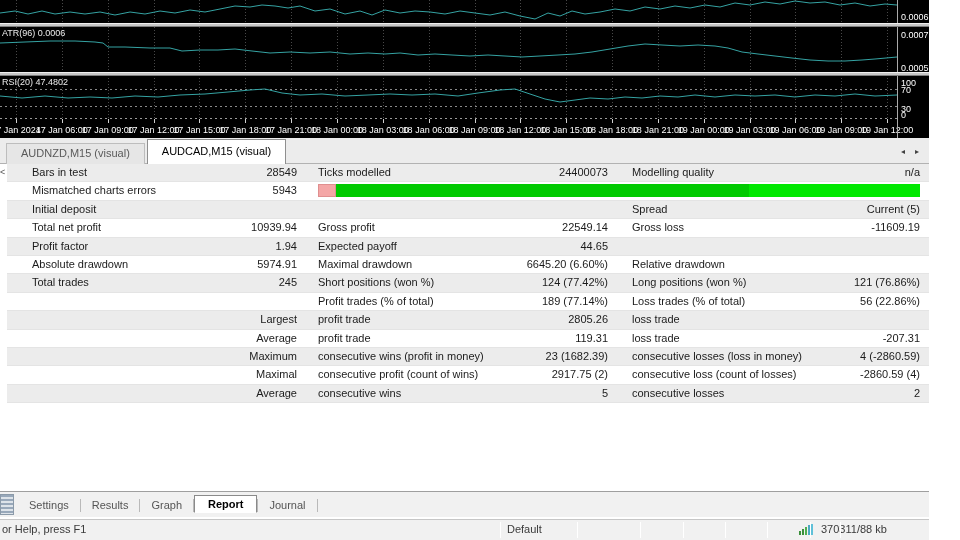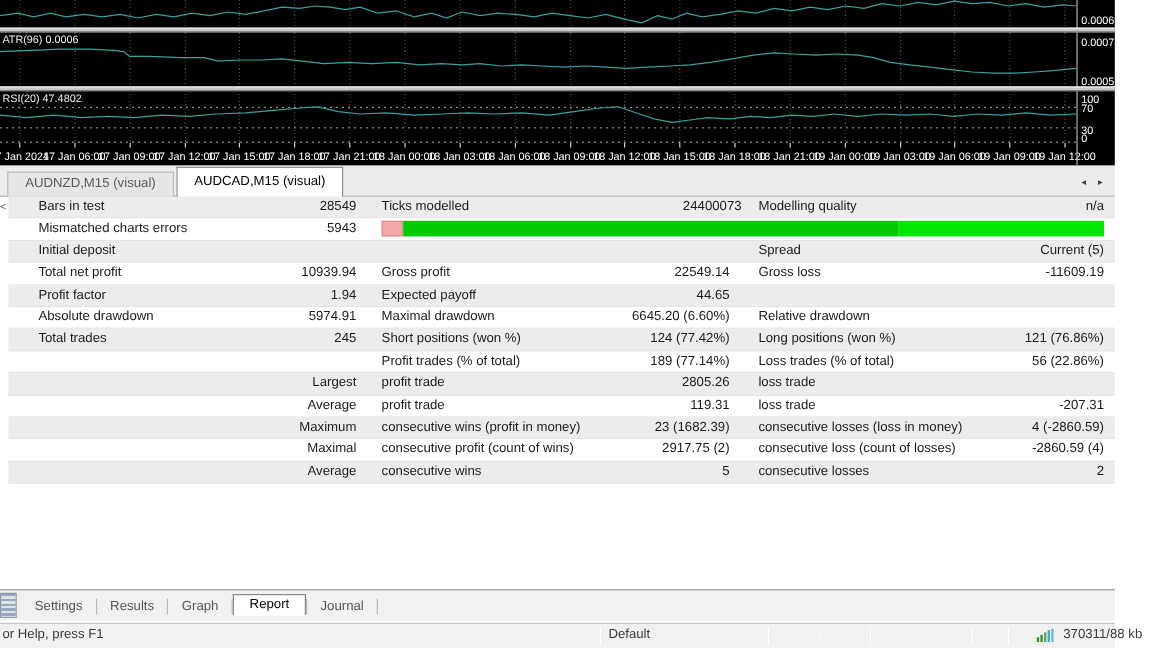--- a/index.html
+++ b/index.html
@@ -52,31 +52,31 @@
   .qseg.first { border:1px solid #df8f8f; }
 
   
   .bottom-strip { position:absolute; left:0; top:491px; width:929px; height:26px;
                   background:#f1f1f1; border-top:1px solid #9f9f9f; }
   .grip { position:absolute; left:0; top:2px; width:14px; height:21px;
           background:repeating-linear-gradient(180deg,#98a8ba 0 2px,#dde3e9 2px 4px);
           border:1px solid #8b9aa9; }
   .btabs { position:absolute; left:18px; top:2px; height:22px; display:flex; align-items:center; font-size:11px; color:#555; }
   .btab { padding:0 11px; }
-  .btab.active { background:#fff; border:1px solid #8a8a8a; border-bottom-color:#fff; font-weight:normal;
+  .btab.active { background:#fff; border:1px solid #8a8a8a; border-bottom-color:#fff; font-weight:bold;
                  color:#000; padding:2px 13px; position:relative; top:-1px; }
   .bsep { width:1px; height:13px; background:#b9b9b9; }
 
   
   .status { position:absolute; left:0; top:519px; width:929px; height:21px;
             background:#f1f1f1; border-top:1px solid #c6c6c6; font-size:11px; color:#3a3a3a; }
   .status-help { position:absolute; left:2px; top:3px; white-space:nowrap; }
   .status-sep { position:absolute; top:2px; width:1px; height:16px; background:#d2d2d2; border-right:1px solid #ffffff; }
   .status-default { position:absolute; left:507px; top:3px; }
-  .mem { position:absolute; left:864px; top:3px; display:flex; gap:5px; align-items:center; white-space:nowrap; }
+  .mem { position:absolute; left:799px; top:3px; display:flex; gap:5px; align-items:center; white-space:nowrap; }
   .mem-icon { display:flex; align-items:flex-end; gap:1px; height:11px; width:17px; }
   .mem-icon i { display:block; width:2px; }
 </style>
 </head>
 <body>
 
 <div class="app">
 
   <div class="chart">
     <div class="scale-line"></div>
@@ -184,21 +184,21 @@
     </div>
   </div>
 
   <span class="edge-marker">&lt;</span>
 
   <div class="report">
       <div class="rrow shaded">
         <div class="cl" style="left: 25px;">Bars in test</div>
         <div class="cv" style="left: 25px; width: 265px;">28549</div>
         <div class="cl" style="left: 311px;">Ticks modelled</div>
-        <div class="cv" style="left: 321px; width: 290px;">24400073</div>
+        <div class="cv" style="left: 311px; width: 290px;">24400073</div>
         <div class="cl" style="left: 625px;">Modelling quality</div>
         <div class="cv" style="left: 625px; width: 288px;">n/a</div>
       </div>
       <div class="rrow">
         <div class="cl" style="left: 25px;">Mismatched charts errors</div>
         <div class="cv" style="left: 25px; width: 265px;">5943</div>
         <div class="qbar">
           <div class="qseg first" style="width: 18px; background: rgb(244, 166, 166);"></div>
           <div class="qseg" style="width: 413px; background: rgb(0, 202, 0);"></div>
           <div class="qseg" style="width: 171px; background: rgb(0, 232, 0);"></div>

